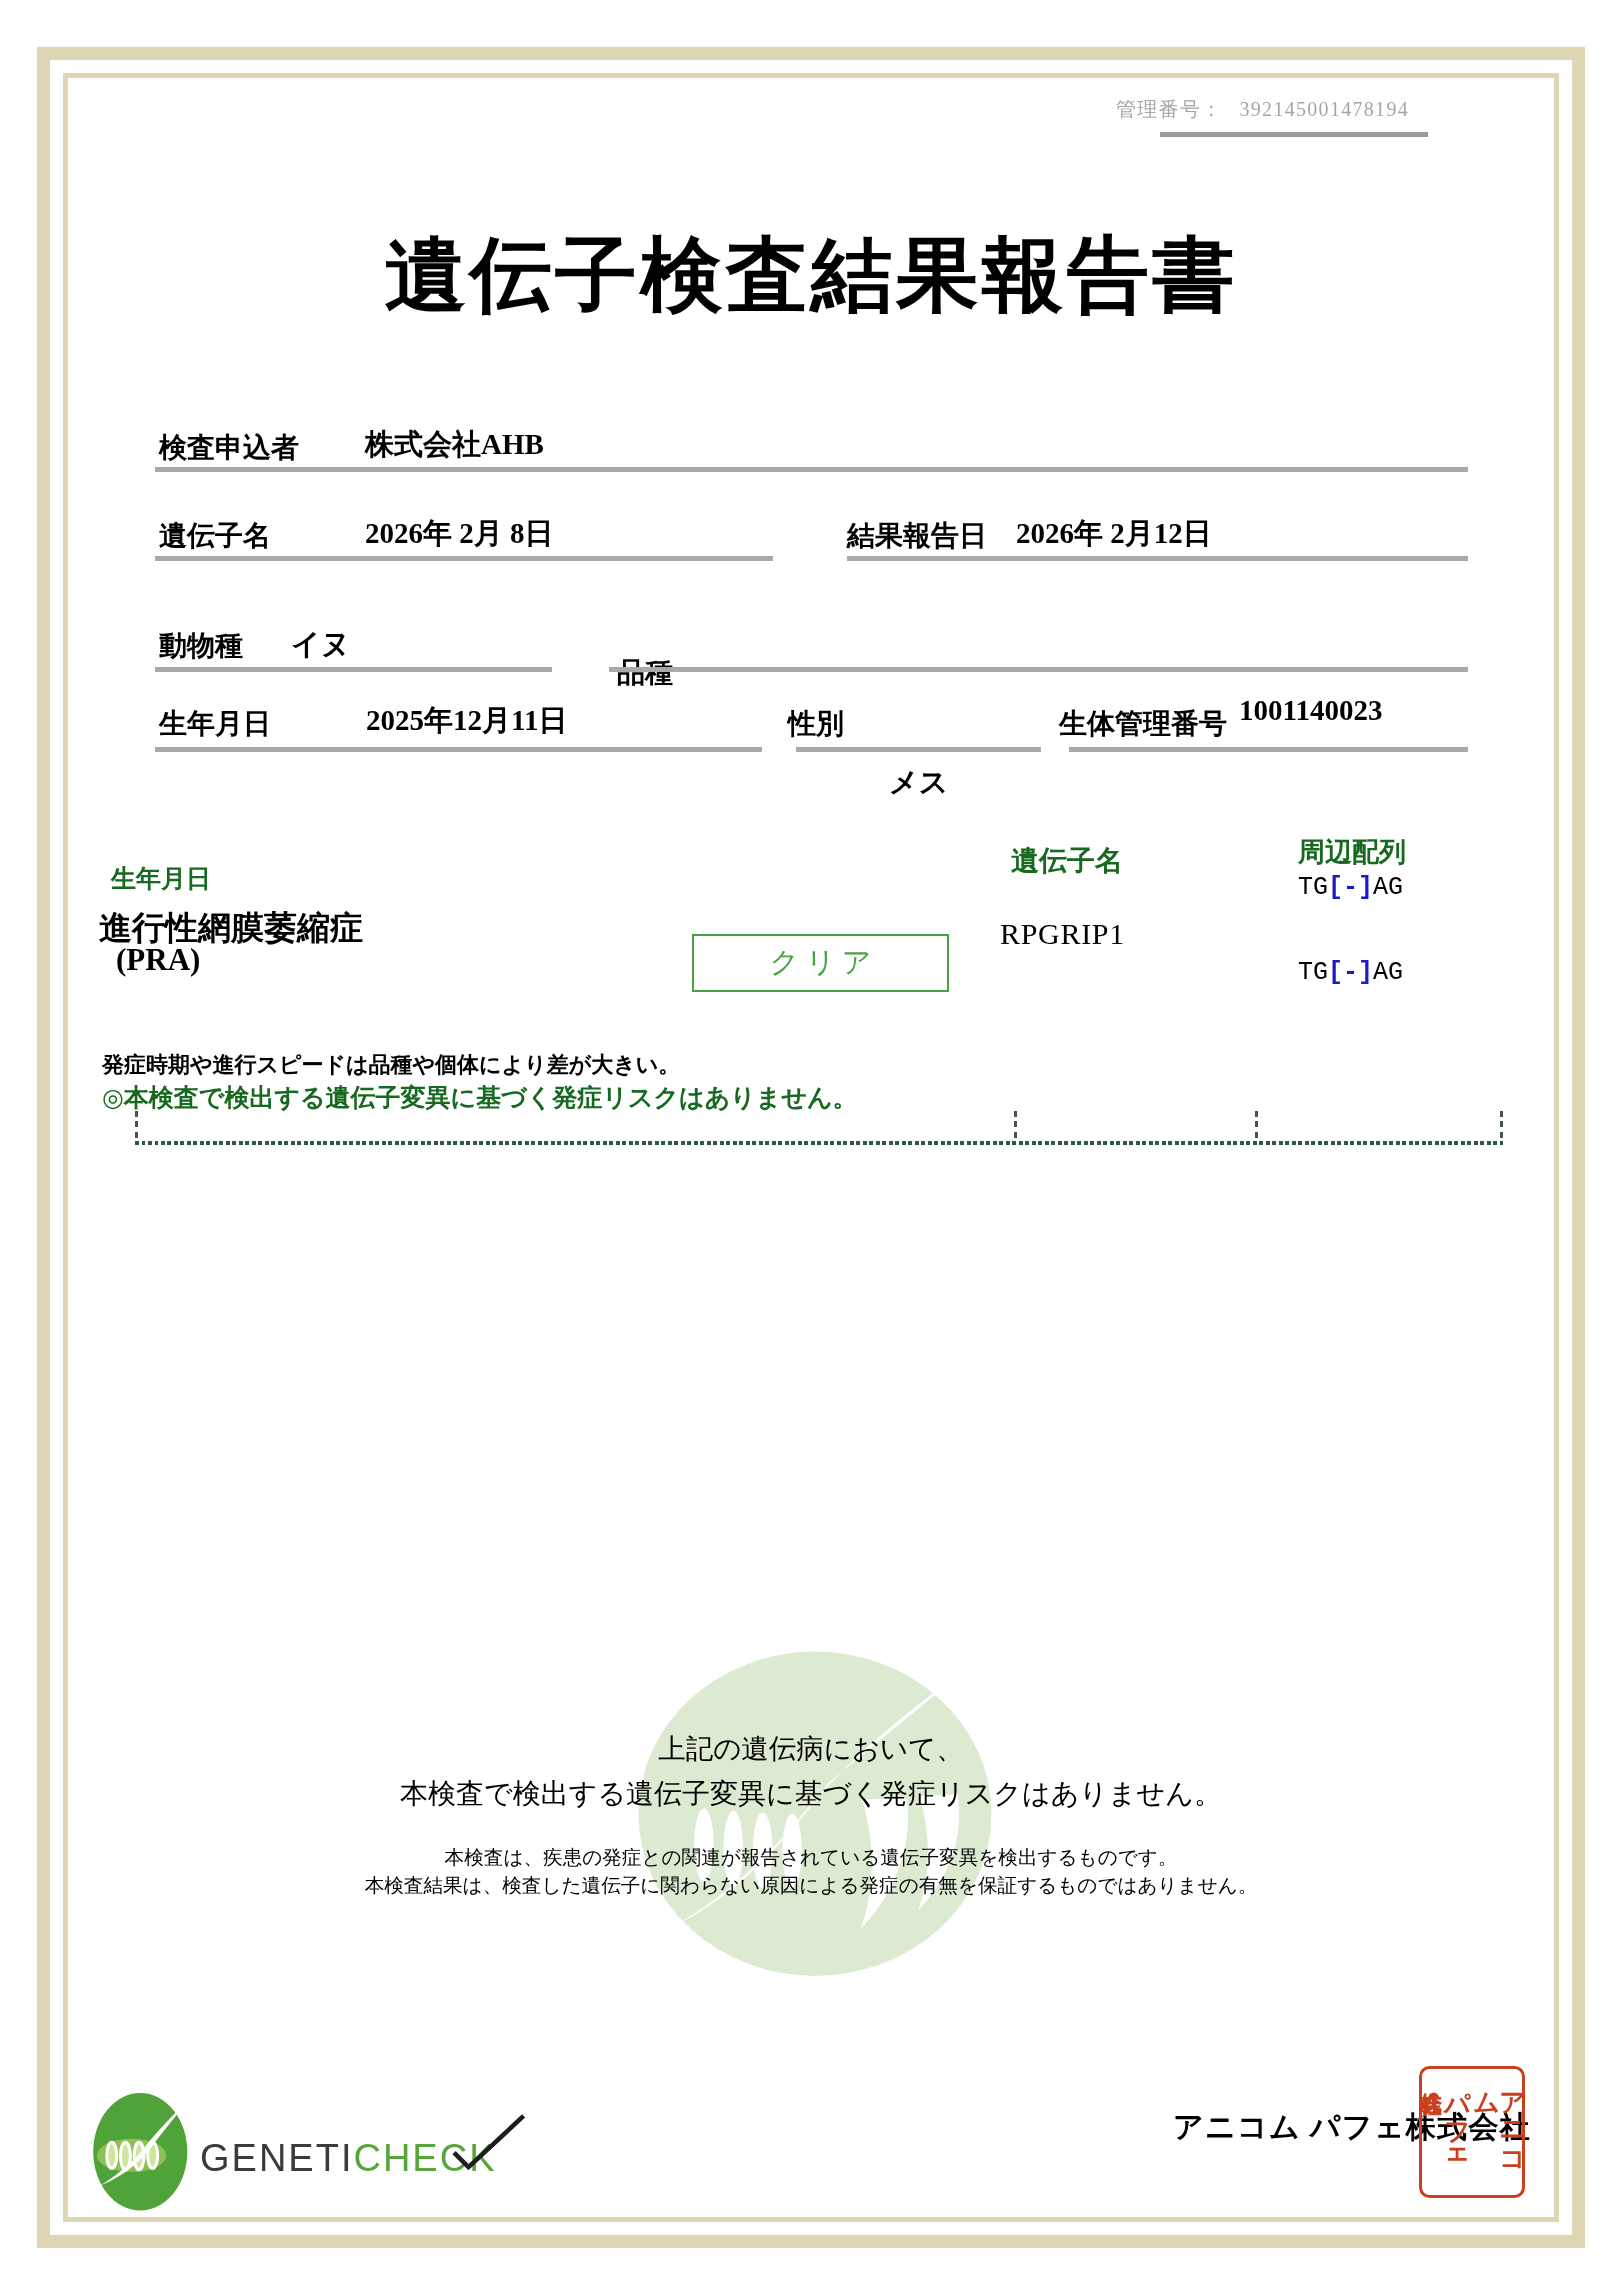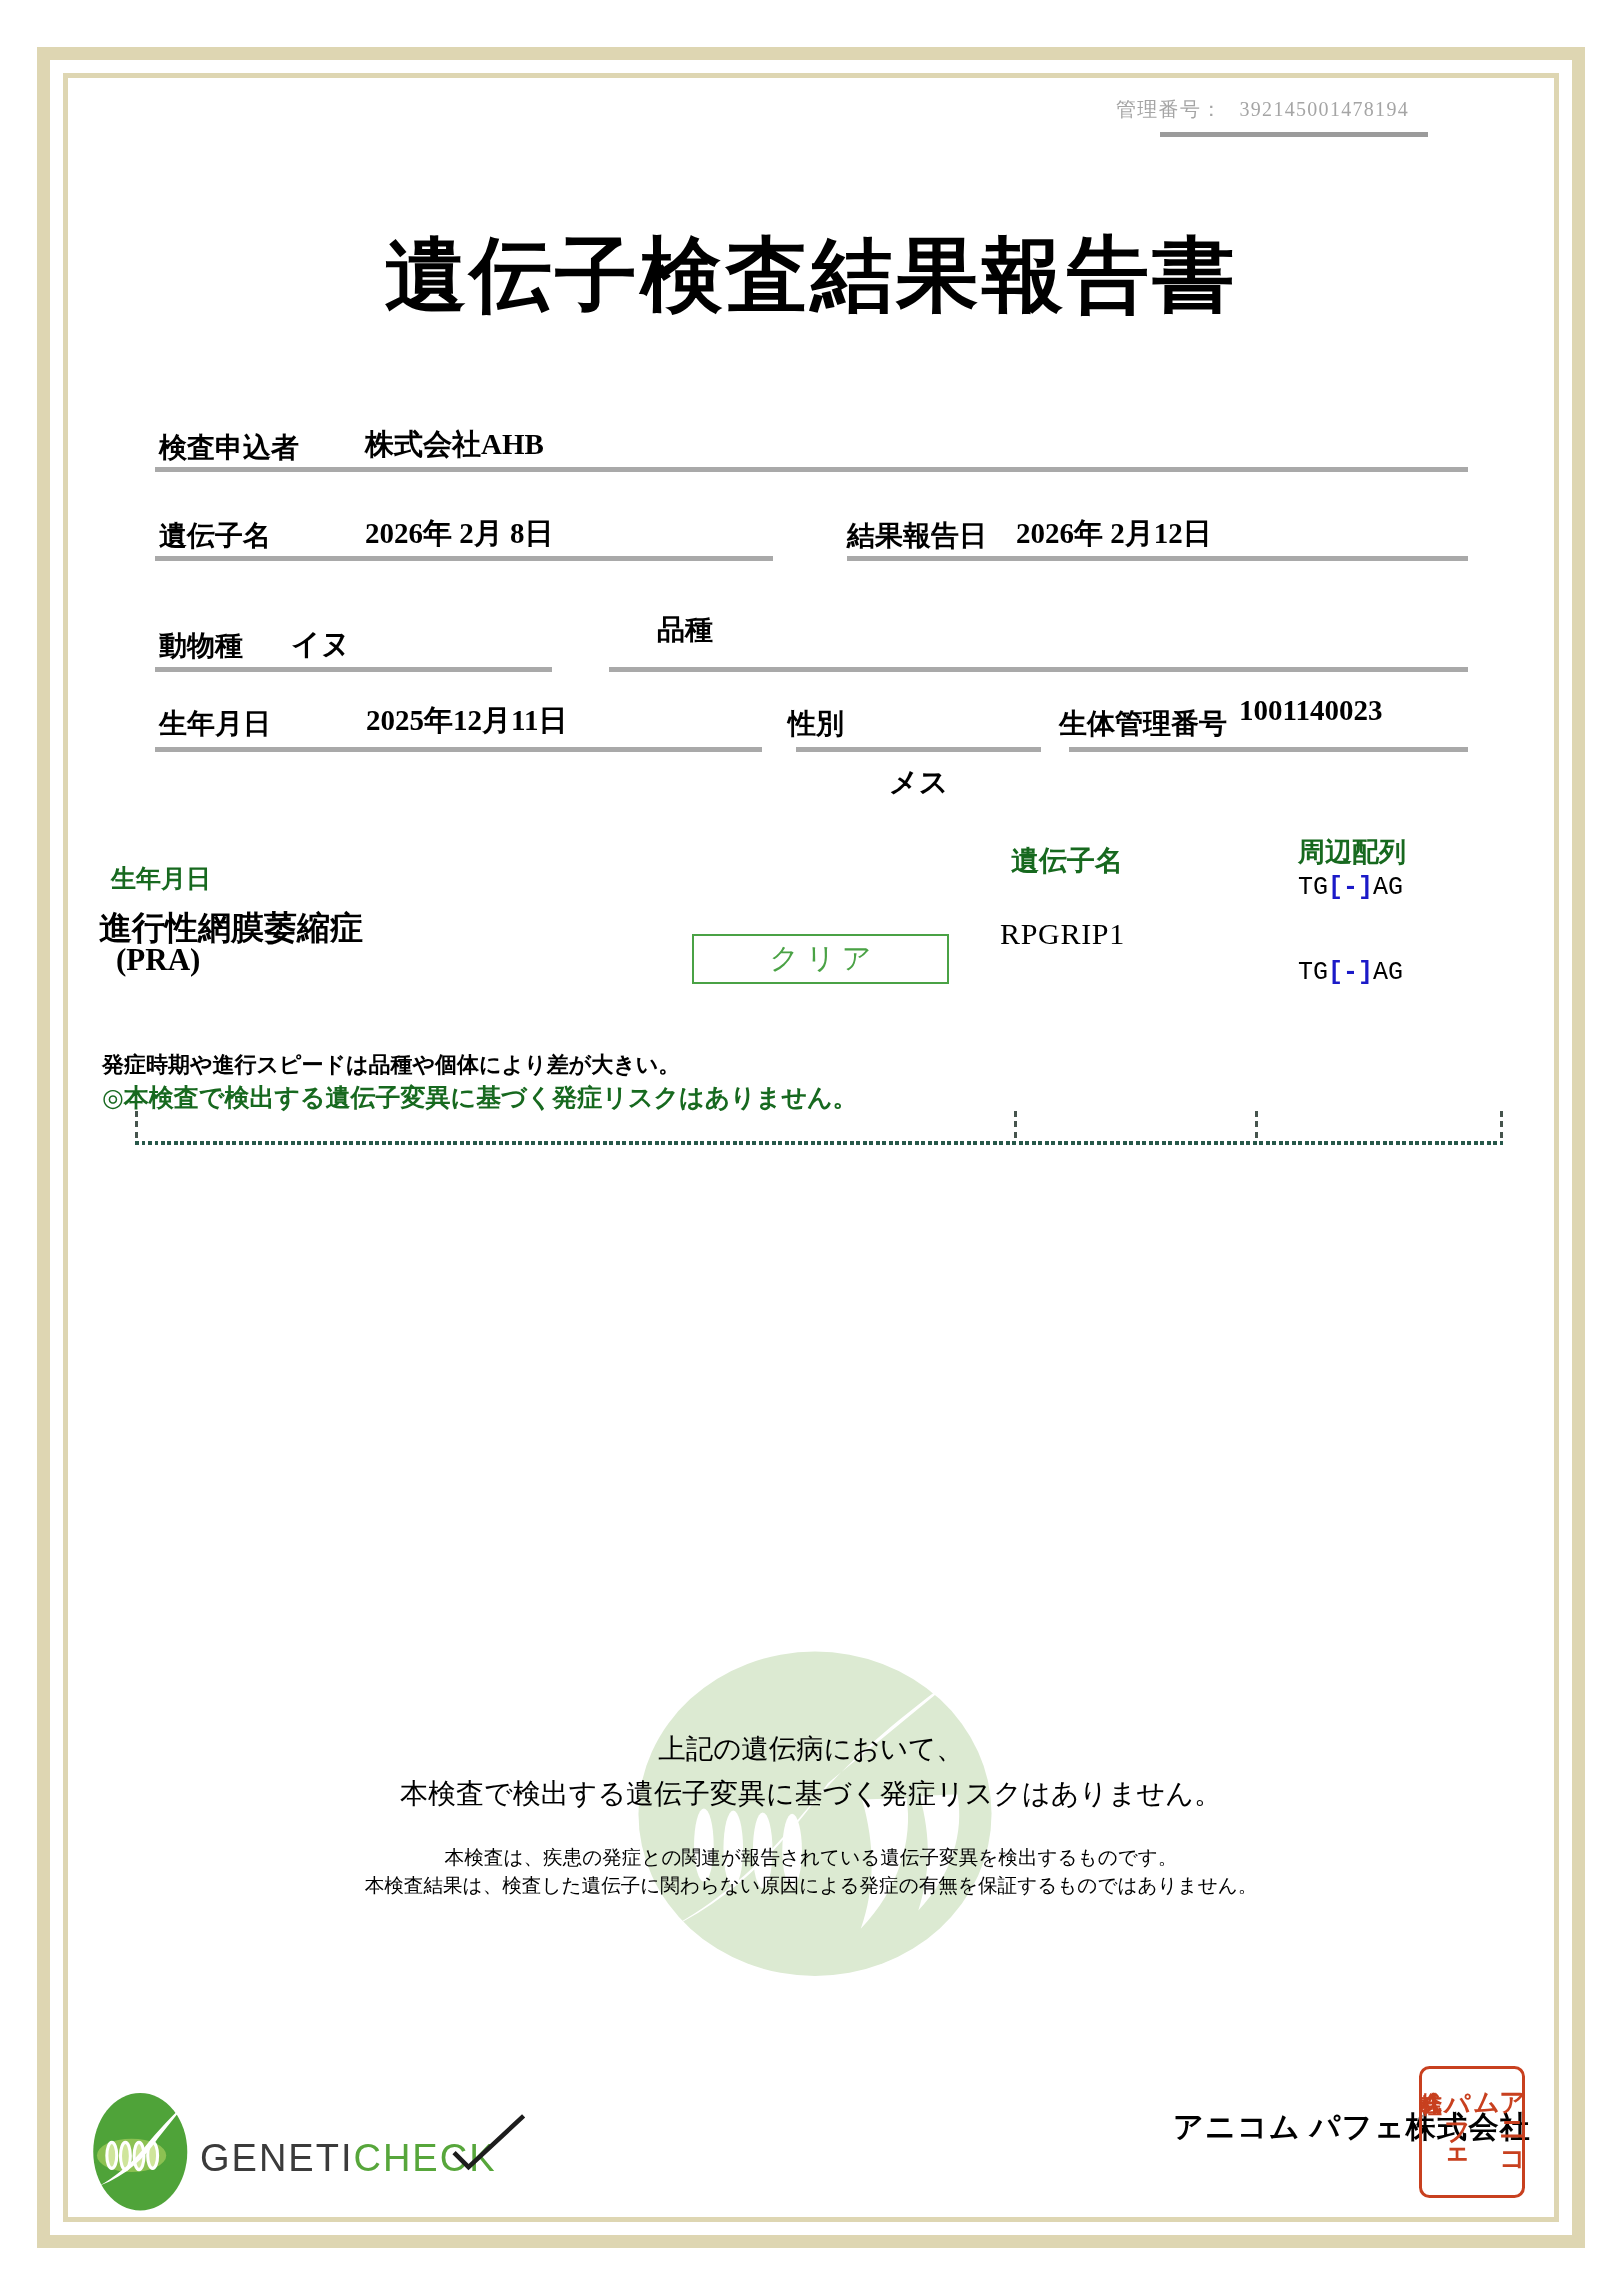--- a/index.html
+++ b/index.html
@@ -33,21 +33,21 @@
 
   
   .lbl{position:absolute;font-family:var(--serif);font-weight:bold;font-size:28px;white-space:nowrap;}
   .val{position:absolute;font-family:var(--serif);font-weight:600;font-size:29px;white-space:nowrap;}
   .uline{position:absolute;height:4.6px;background:var(--gline);}
 
   
   .sec-label{position:absolute;left:111px;top:862px;font-size:25px;font-weight:bold;color:var(--green-dark);font-family:var(--serif);}
   .disease{position:absolute;left:99px;top:906px;font-size:33px;font-weight:bold;font-family:var(--serif);white-space:nowrap;}
   .disease-abbr{position:absolute;left:116px;top:942px;font-size:31px;font-weight:bold;font-family:var(--serif);white-space:nowrap;}
-  .result-box{position:absolute;left:692px;top:934px;width:257px;height:50px;border:2.6px solid var(--green-mid);display:flex;align-items:center;justify-content:center;}
+  .result-box{position:absolute;left:692px;top:934px;width:257px;height:58px;border:2.6px solid var(--green-mid);display:flex;align-items:center;justify-content:center;}
   .result-box span{color:var(--green-mid);font-family:var(--serif);font-size:29px;letter-spacing:6.5px;padding-left:6.5px;}
   .gene-label{position:absolute;left:1011px;top:842px;font-size:28px;font-weight:bold;color:var(--green-dark);font-family:var(--serif);}
   .gene-name{position:absolute;left:1000px;top:917px;font-size:30px;font-family:var(--serif);letter-spacing:0.7px;}
   .seq-label{position:absolute;left:1298px;top:834px;font-size:27px;font-weight:bold;color:var(--green-dark);font-family:var(--serif);}
   .seq{position:absolute;left:1298px;font-family:var(--mono);font-size:25px;white-space:nowrap;}
   .seq .variant{color:var(--blue);font-weight:bold;}
   .seq1{top:873px;}
   .seq2{top:958px;}
 
   .desc{position:absolute;left:102px;font-size:22px;font-weight:bold;font-family:var(--serif);white-space:nowrap;}
@@ -102,21 +102,21 @@
   <span class="lbl" style="left:159px;top:517px;">遺伝子名</span>
   <span class="val" style="left:365px;top:514px;">2026年 2月 8日</span>
   <div class="uline" style="left:155px;top:556px;width:618px;"></div>
   <span class="lbl" style="left:847px;top:517px;">結果報告日</span>
   <span class="val" style="left:1016px;top:514px;">2026年 2月12日</span>
   <div class="uline" style="left:847px;top:556px;width:621px;"></div>
 
   <span class="lbl" style="left:159px;top:627px;">動物種</span>
   <span class="val" style="left:291px;top:625px;">イヌ</span>
   <div class="uline" style="left:155px;top:667px;width:397px;"></div>
-  <span class="lbl" style="left:617px;top:611px;margin-left:40px;">品種</span>
+  <span class="lbl" style="left:617px;top:654px;">品種</span>
   <div class="uline" style="left:609px;top:667px;width:859px;"></div>
 
   <span class="lbl" style="left:159px;top:705px;">生年月日</span>
   <span class="val" style="left:366px;top:701px;">2025年12月11日</span>
   <div class="uline" style="left:155px;top:747px;width:607px;"></div>
   <span class="lbl" style="left:788px;top:705px;">性別</span>
   <span class="val" style="left:889px;top:741px;margin-top:22px;">メス</span>
   <div class="uline" style="left:796px;top:747px;width:245px;"></div>
   <span class="lbl" style="left:1059px;top:705px;">生体管理番号</span>
   <span class="val" style="left:1239px;top:694px;">1001140023</span>

